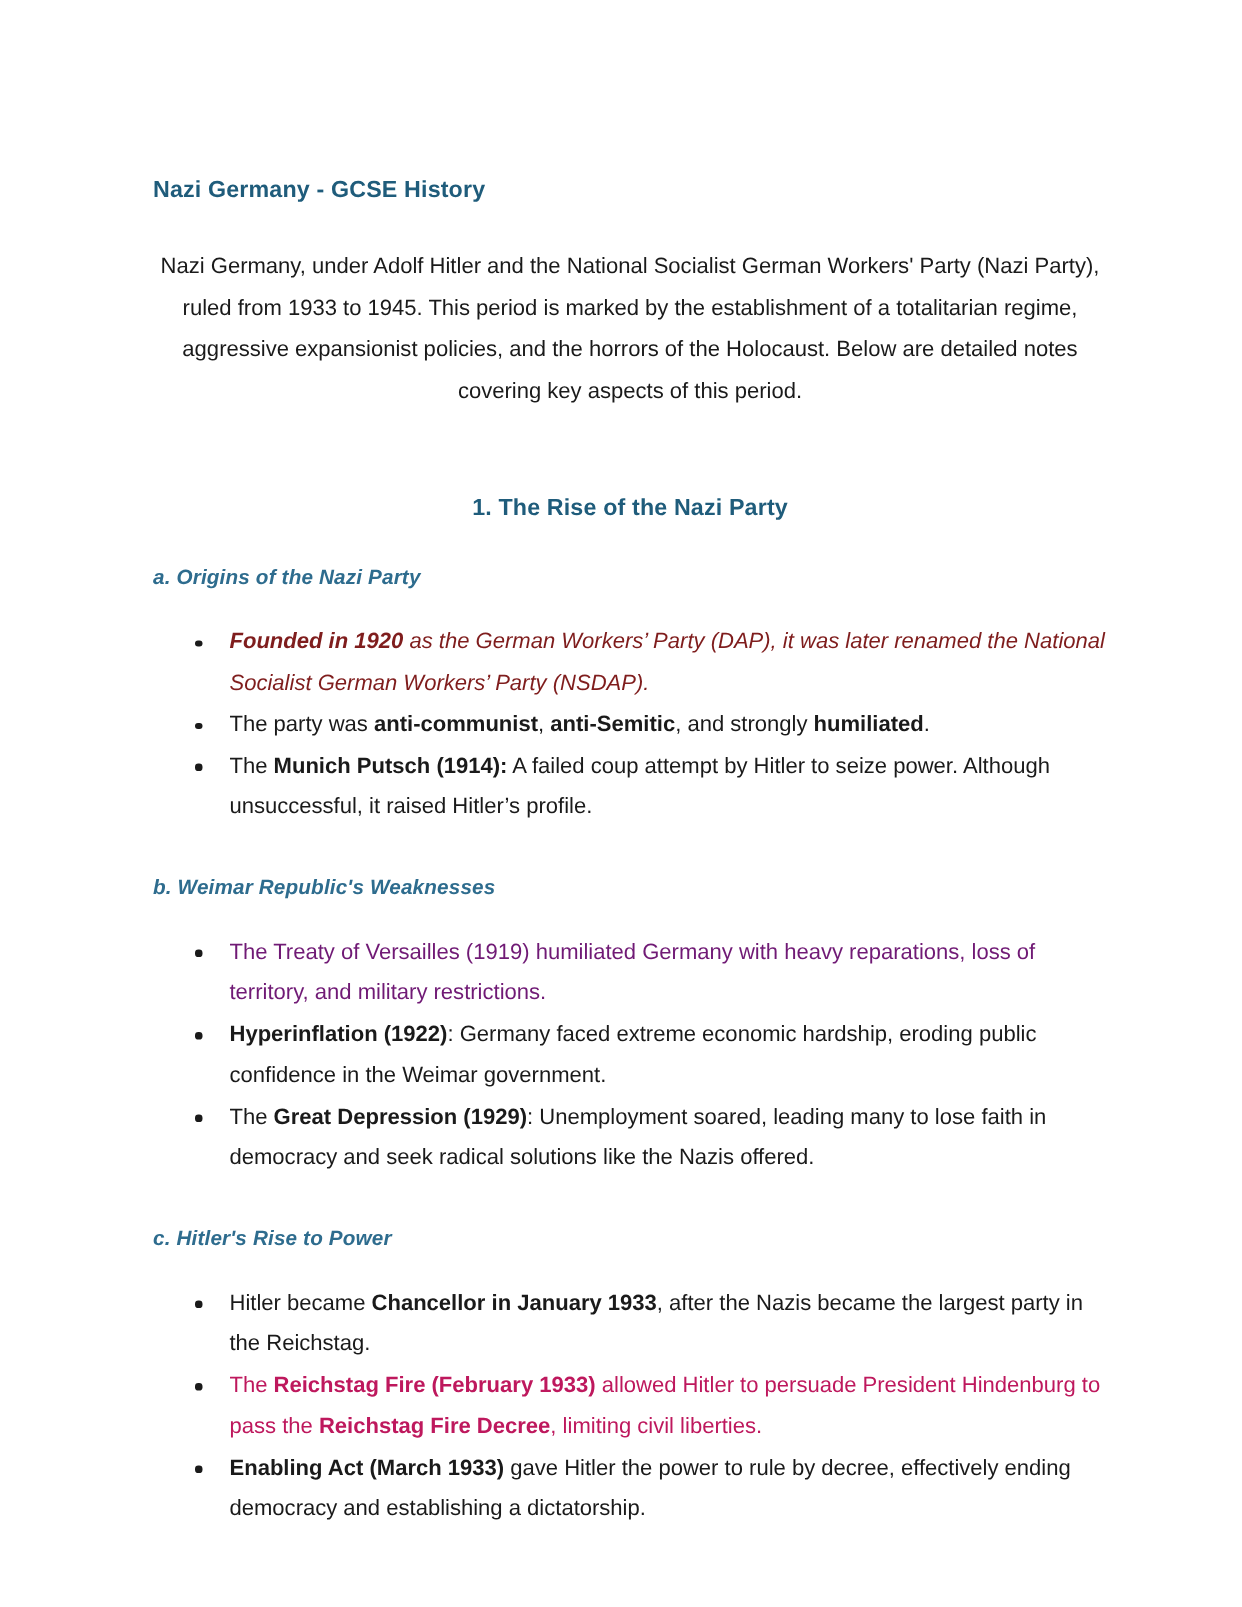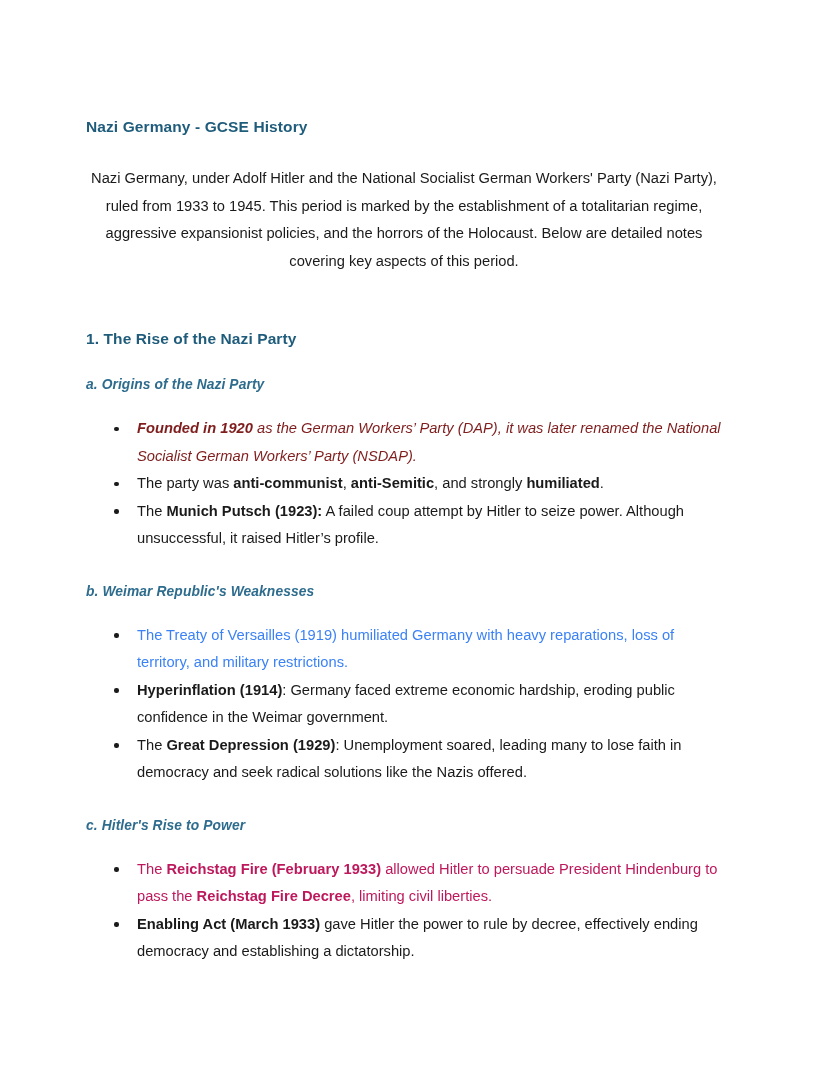--- a/index.html
+++ b/index.html
@@ -15,21 +15,21 @@
   }
   .page {
     position: relative;
     width: 828px;
     height: 1071px;
     background: #ffffff;
     overflow: hidden;
   }
   .content {
     position: absolute;
-    left: 86px;
+    left: 102px;
     top: 0;
     width: 636px;
   }
   .doc-title {
     color: #1f5c7b;
     font-size: 15.5px;
     font-weight: bold;
     line-height: 20px;
     margin: 0;
     padding-top: 117px;
@@ -95,36 +95,37 @@
 </head>
 <body>
 
 <div class="page" style="background: rgb(255, 255, 255);">
   <div class="content">
 
     <h1 class="doc-title" style="color: rgb(31, 92, 123);">Nazi Germany - GCSE History</h1>
 
     <p class="intro" style="color: rgb(26, 26, 26);">Nazi Germany, under Adolf Hitler and the National Socialist German Workers' Party (Nazi Party), ruled from 1933 to 1945. This period is marked by the establishment of a totalitarian regime, aggressive expansionist policies, and the horrors of the Holocaust. Below are detailed notes covering key aspects of this period.</p>
 
-    <h2 class="h2" style="color: rgb(31, 92, 123);">1. The Rise of the Nazi Party</h2>
+    <h2 class="h2" style="color: rgb(31, 92, 123); text-align: center;">1. The Rise of the Nazi Party</h2>
 
     <h3 class="h3" style="color: rgb(46, 108, 142);">a. Origins of the Nazi Party</h3>
     <ul class="bullets">
         <li style="color: #7f1d1d; font-style: italic;"><span class="b">Founded in 1920</span><span> as the German Workers’ Party (DAP), it was later renamed the National Socialist German Workers’ Party (NSDAP).</span></li>
         <li style="color: rgb(26, 26, 26);"><span>The party was </span><span class="b">anti-communist</span><span>, </span><span class="b">anti-Semitic</span><span>, and strongly </span><span class="b">humiliated</span><span>.</span></li>
-        <li style="color: rgb(26, 26, 26);"><span>The </span><span class="b">Munich Putsch (1923):</span><span> A failed coup attempt by Hitler to seize power. Although unsuccessful, it raised Hitler’s profile.</span></li>
+        <li style="color: rgb(26, 26, 26);"><span>The </span><span class="b">Munich Putsch (1914):</span><span> A failed coup attempt by Hitler to seize power. Although unsuccessful, it raised Hitler’s profile.</span></li>
       </ul>
 
     <h3 class="h3 section-gap-b" style="color: rgb(46, 108, 142);">b. Weimar Republic's Weaknesses</h3>
     <ul class="bullets">
-        <li style="color: #3b82f6;"><span>The Treaty of Versailles (1919) humiliated Germany with heavy reparations, loss of territory, and military restrictions.</span></li>
-        <li style="color: rgb(26, 26, 26);"><span class="b">Hyperinflation (1914)</span><span>: Germany faced extreme economic hardship, eroding public confidence in the Weimar government.</span></li>
+        <li style="color: #701a75;"><span>The Treaty of Versailles (1919) humiliated Germany with heavy reparations, loss of territory, and military restrictions.</span></li>
+        <li style="color: rgb(26, 26, 26);"><span class="b">Hyperinflation (1922)</span><span>: Germany faced extreme economic hardship, eroding public confidence in the Weimar government.</span></li>
         <li style="color: rgb(26, 26, 26);"><span>The </span><span class="b">Great Depression (1929)</span><span>: Unemployment soared, leading many to lose faith in democracy and seek radical solutions like the Nazis offered.</span></li>
       </ul>
 
     <h3 class="h3 section-gap-c" style="color: rgb(46, 108, 142);">c. Hitler's Rise to Power</h3>
     <ul class="bullets">
+        <li style="color: rgb(26, 26, 26);"><span>Hitler became </span><span class="b">Chancellor in January 1933</span><span>, after the Nazis became the largest party in the Reichstag.</span></li>
         <li style="color: #be185d;"><span>The </span><span class="b">Reichstag Fire (February 1933)</span><span> allowed Hitler to persuade President Hindenburg to pass the </span><span class="b">Reichstag Fire Decree</span><span>, limiting civil liberties.</span></li>
         <li style="color: rgb(26, 26, 26);"><span class="b">Enabling Act (March 1933)</span><span> gave Hitler the power to rule by decree, effectively ending democracy and establishing a dictatorship.</span></li>
       </ul>
 
   </div>
 </div>
 
 </body></html>

